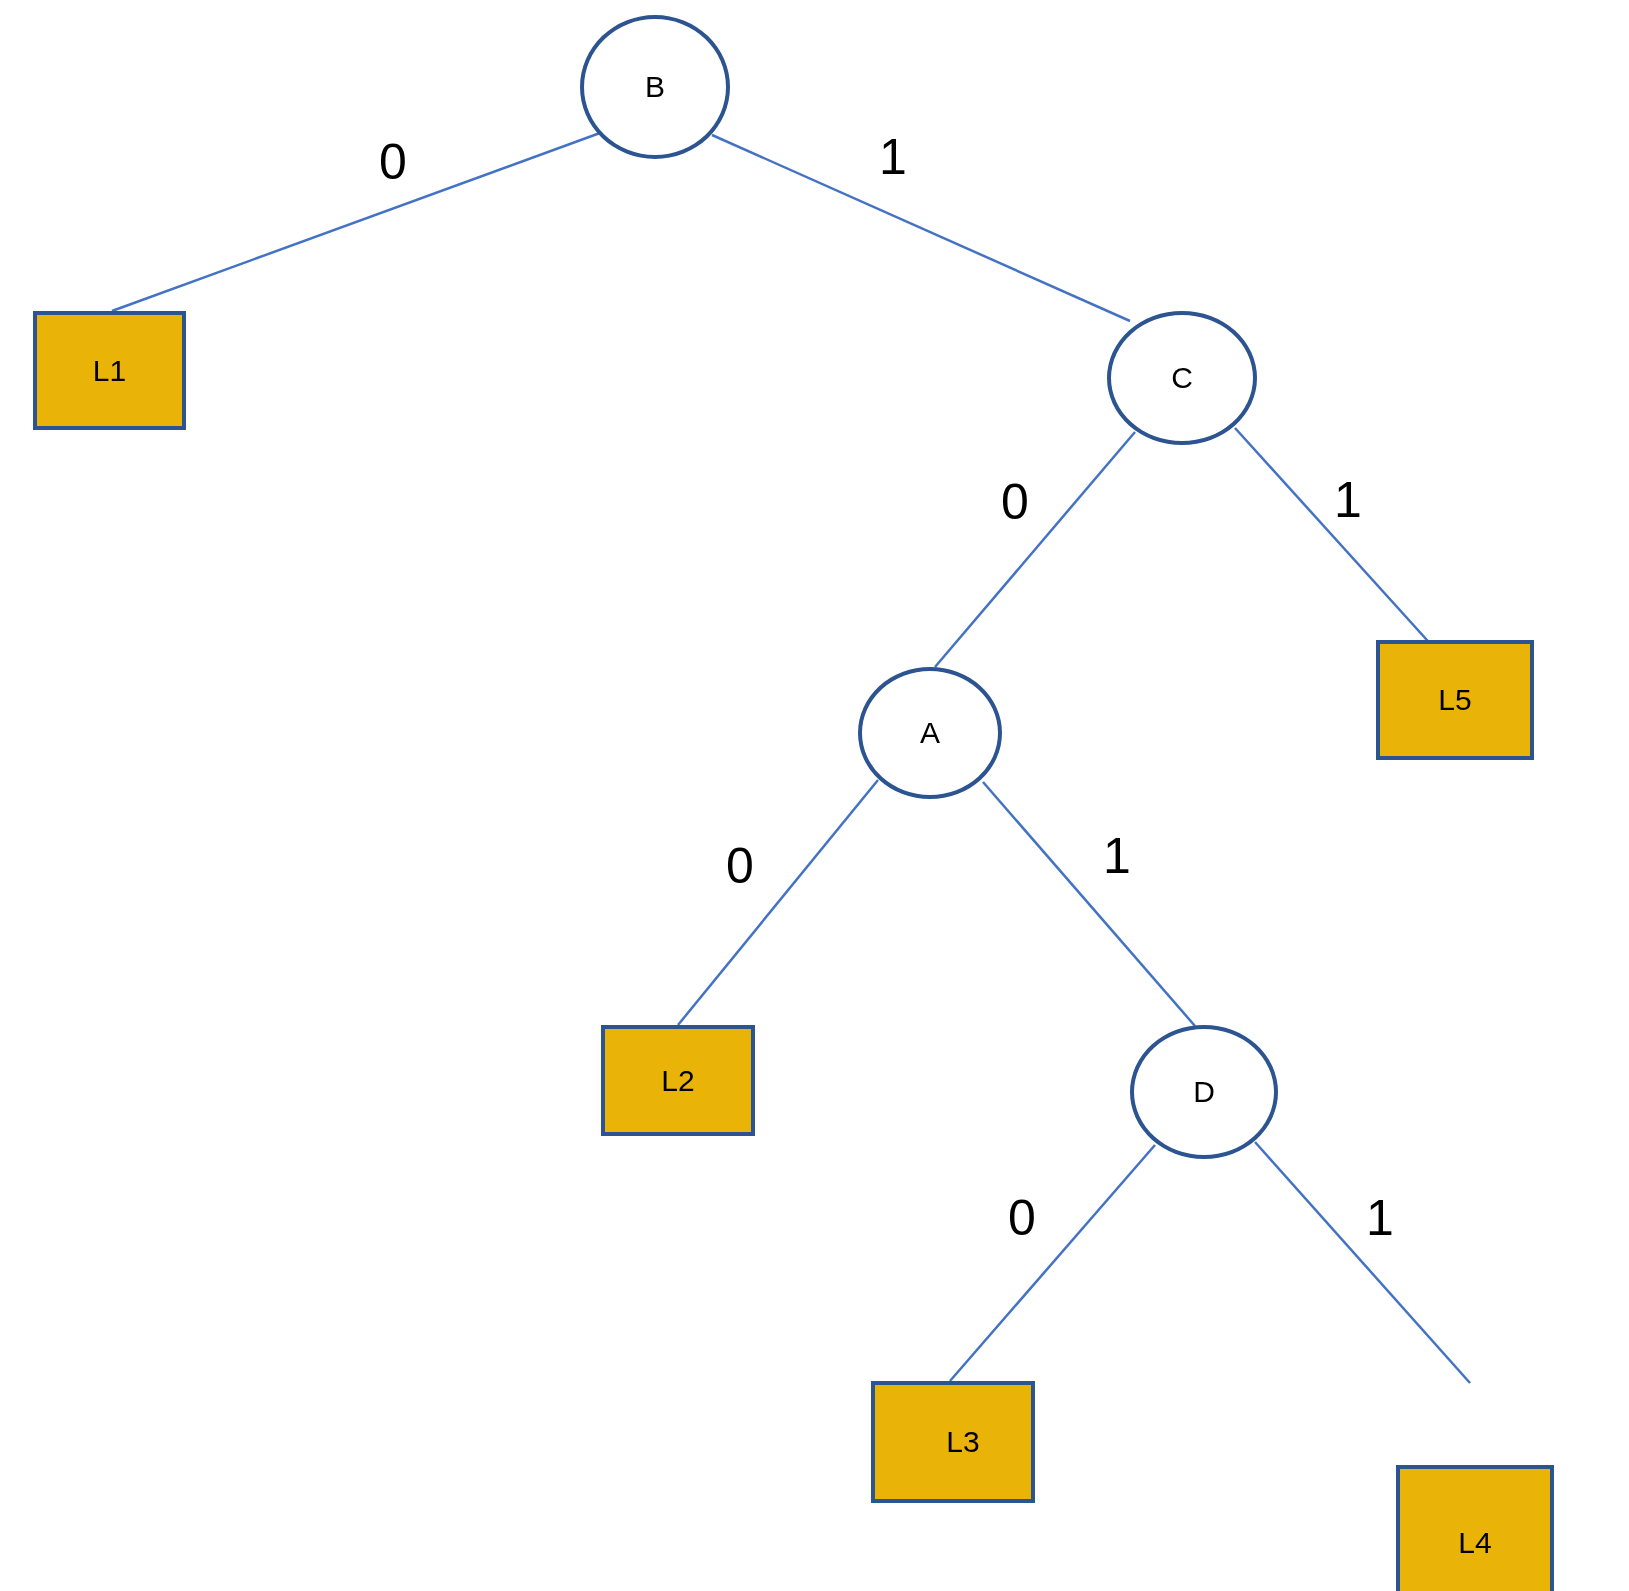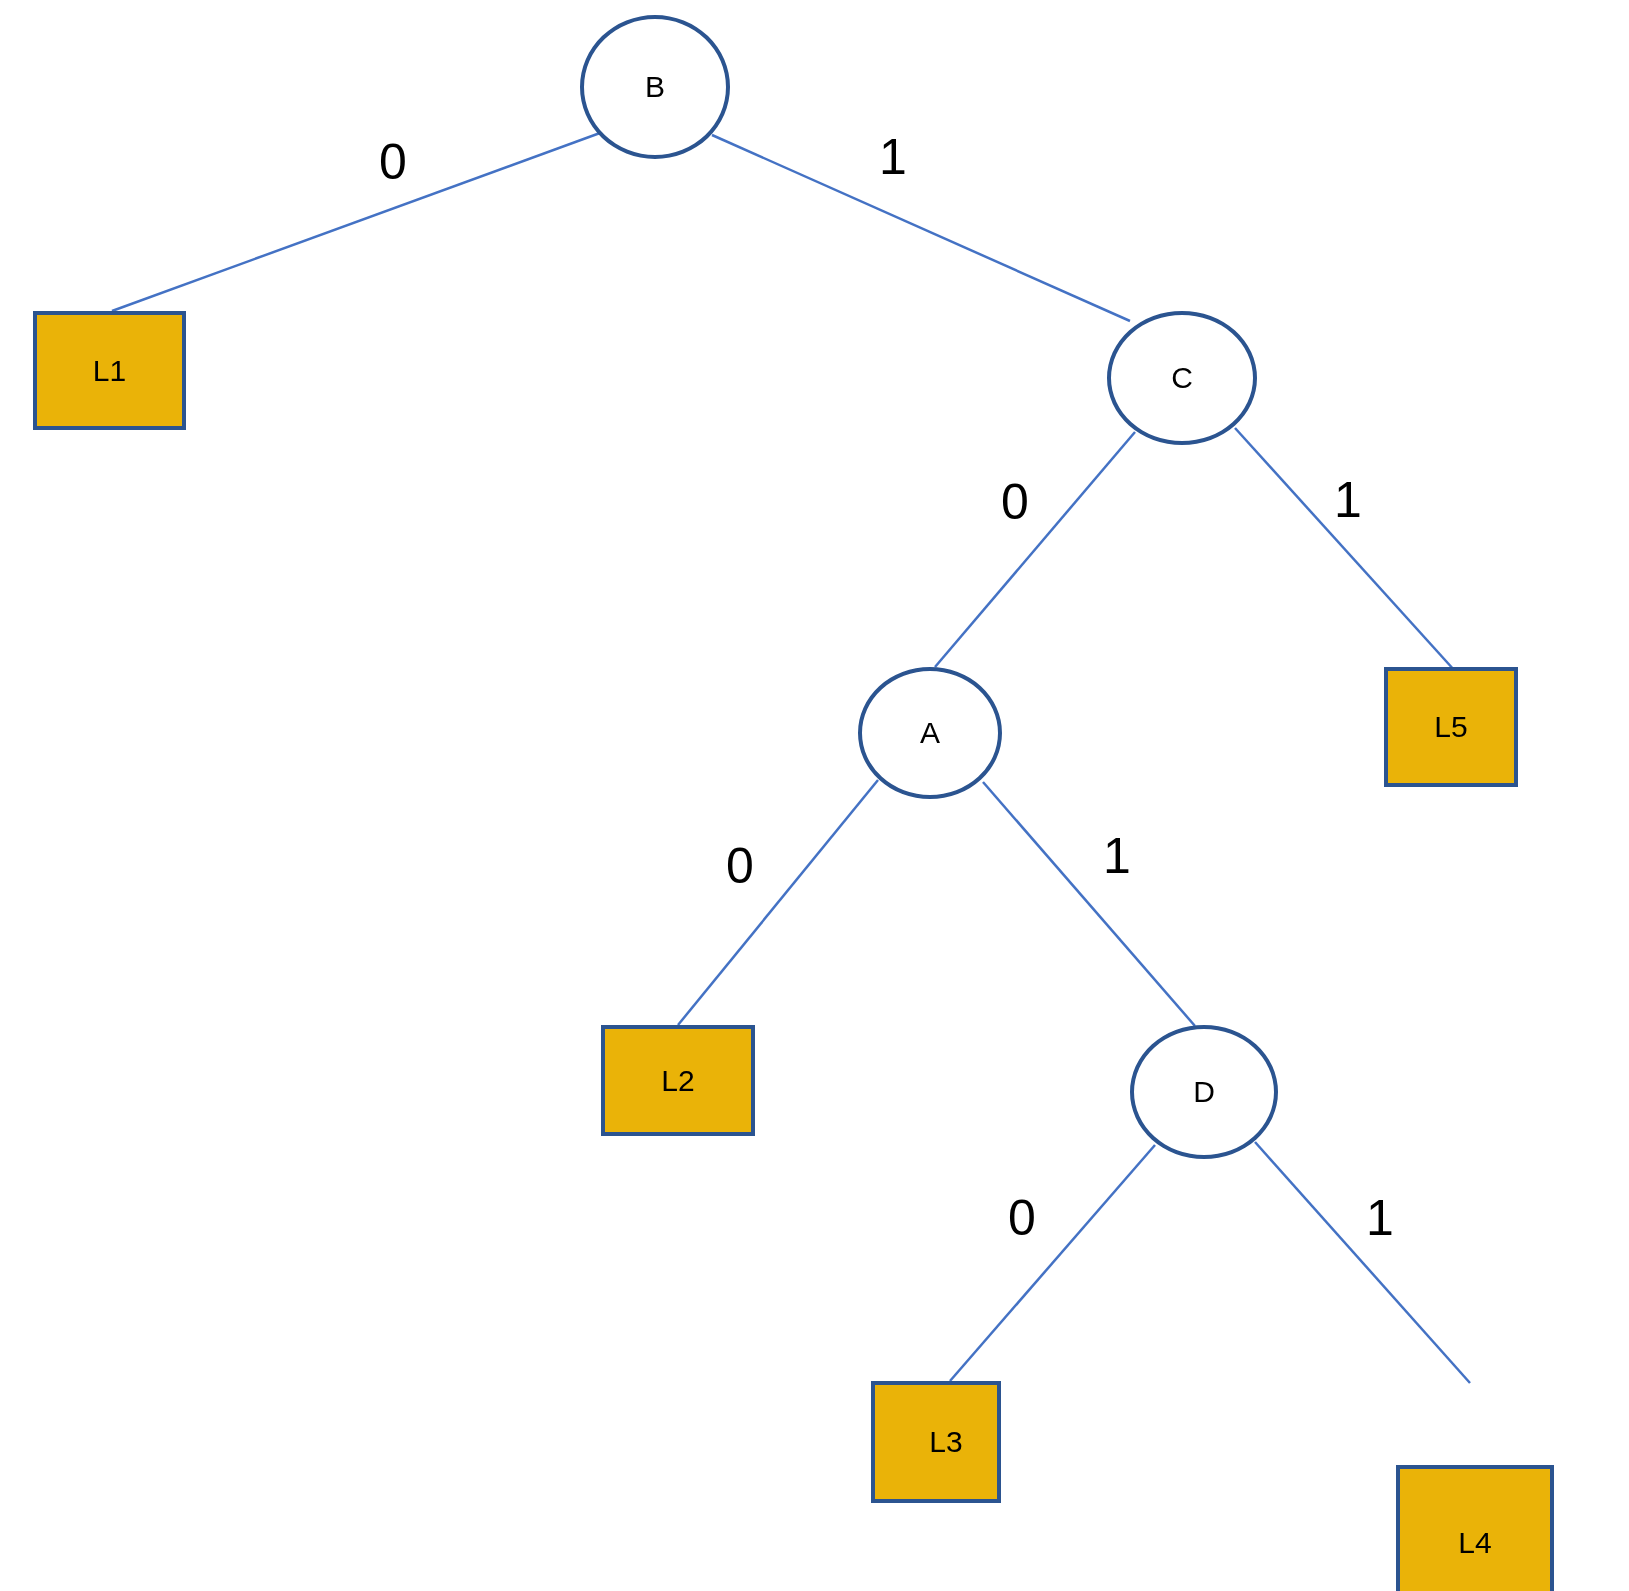--- a/index.html
+++ b/index.html
@@ -97,27 +97,27 @@
       </div>
       <div class="node-circle" style="left: 858px; top: 667px; width: 144px; height: 132px;">
         <span>A</span>
       </div>
       <div class="node-circle" style="left: 1130px; top: 1025px; width: 148px; height: 134px;">
         <span>D</span>
       </div>
       <div class="leaf-box" style="left: 33px; top: 311px; width: 153px; height: 119px;">
         <span>L1</span>
       </div>
-      <div class="leaf-box" style="left: 1376px; top: 667px; width: 134px; height: 120px; margin-left: 8px;">
+      <div class="leaf-box" style="left: 1376px; top: 640px; width: 158px; height: 120px;">
         <span>L5</span>
       </div>
       <div class="leaf-box" style="left: 601px; top: 1025px; width: 154px; height: 111px;">
         <span>L2</span>
       </div>
-      <div class="leaf-box" style="left: 871px; top: 1381px; width: 130px; height: 122px; padding-left: 20px;">
+      <div class="leaf-box" style="left: 871px; top: 1381px; width: 164px; height: 122px; padding-left: 20px;">
         <span>L3</span>
       </div>
       <div class="leaf-box" style="left: 1396px; top: 1446px; width: 158px; height: 156px; margin-top: 19px;">
         <span>L4</span>
       </div>
     </div>
 
 </div>
 
 </body></html>

